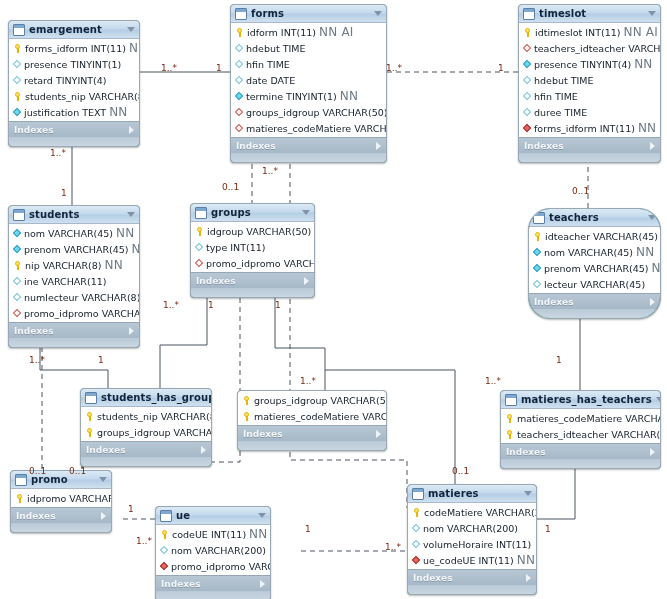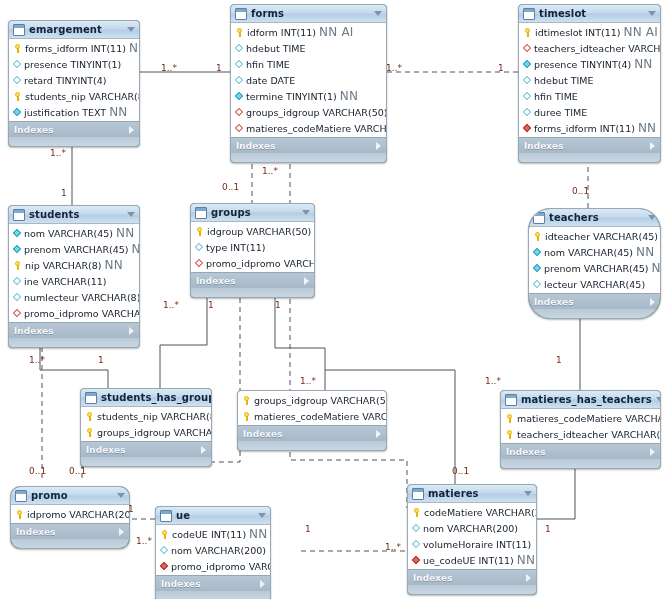--- a/index.html
+++ b/index.html
@@ -421,21 +421,21 @@
           <span class="col-ico ico-pk"></span>
           <span class="col-name">teachers_idteacher VARCHAR(45)</span>
         </div>
       </div>
       <div class="tbl-indexes">
         <span class="idx-label">Indexes</span>
         <span class="idx-arrow"></span>
       </div>
       <div class="tbl-foot"></div>
     </div>
-    <div class="table-box" style="left: 10px; top: 486px; width: 120px; border-radius: 10px;">
+    <div class="table-box" style="left: 10px; top: 470px; width: 102px;">
       <div class="tbl-header">
         <span class="tbl-icon"></span>
         <span class="tbl-title">promo</span>
         <span class="tbl-caret"></span>
       </div>
       <div class="tbl-cols">
         <div class="col-row">
           <span class="col-ico ico-pk"></span>
           <span class="col-name">idpromo VARCHAR(20)</span>
         </div>

